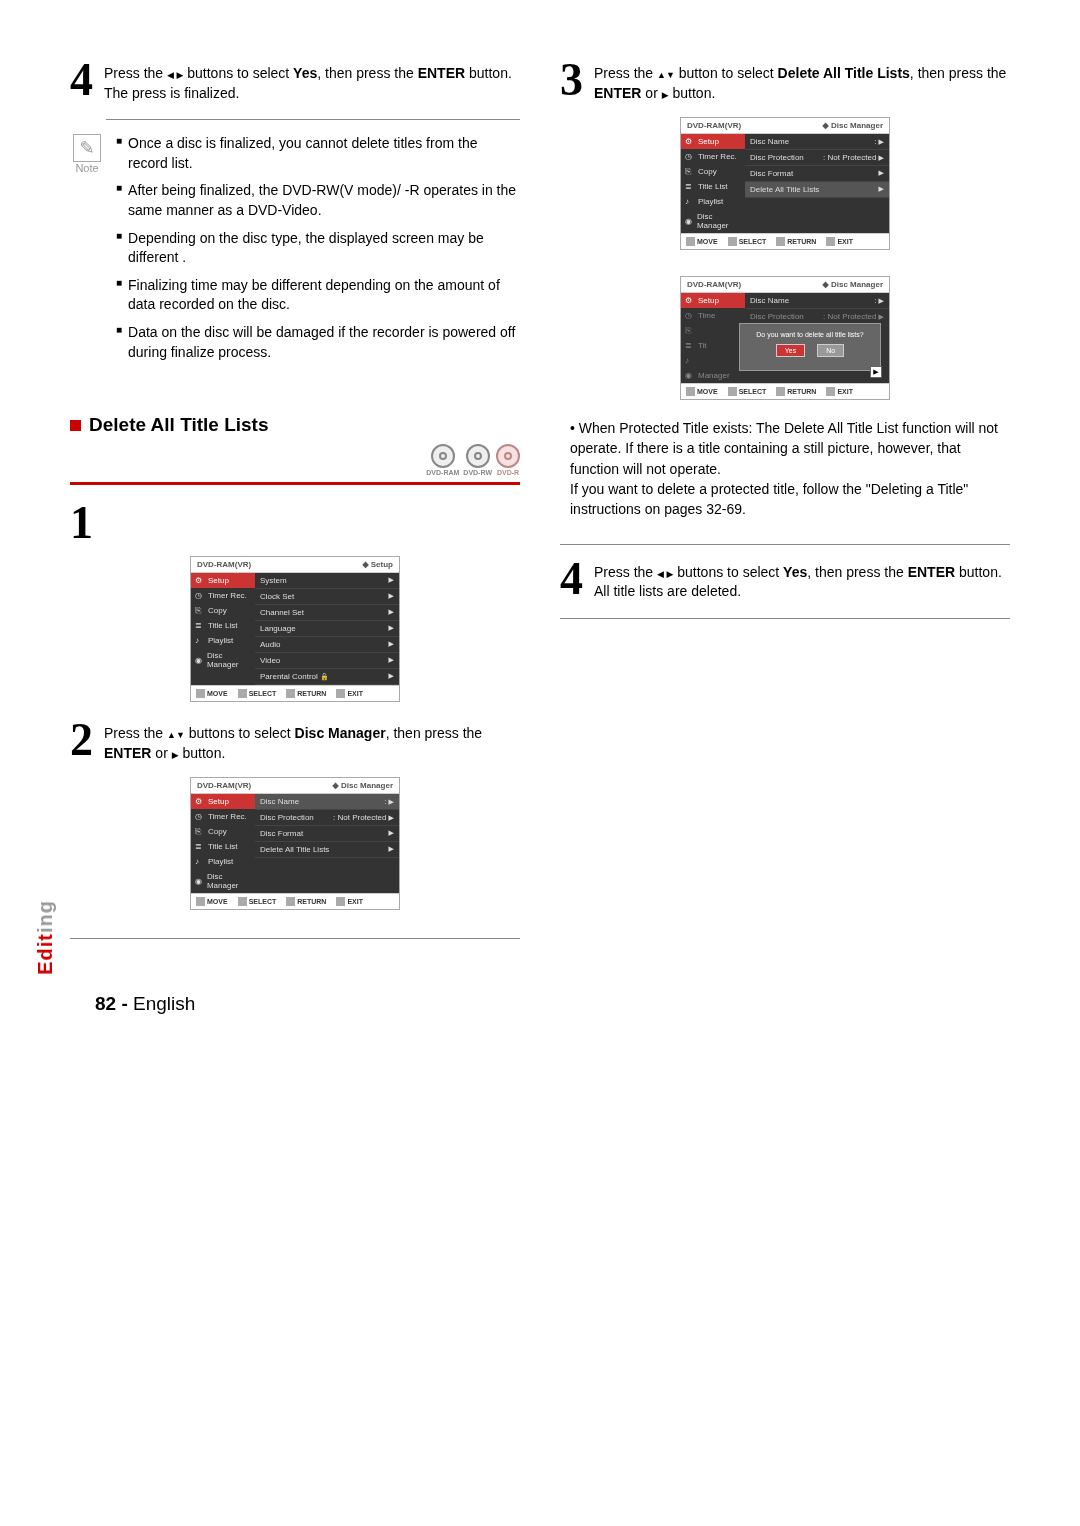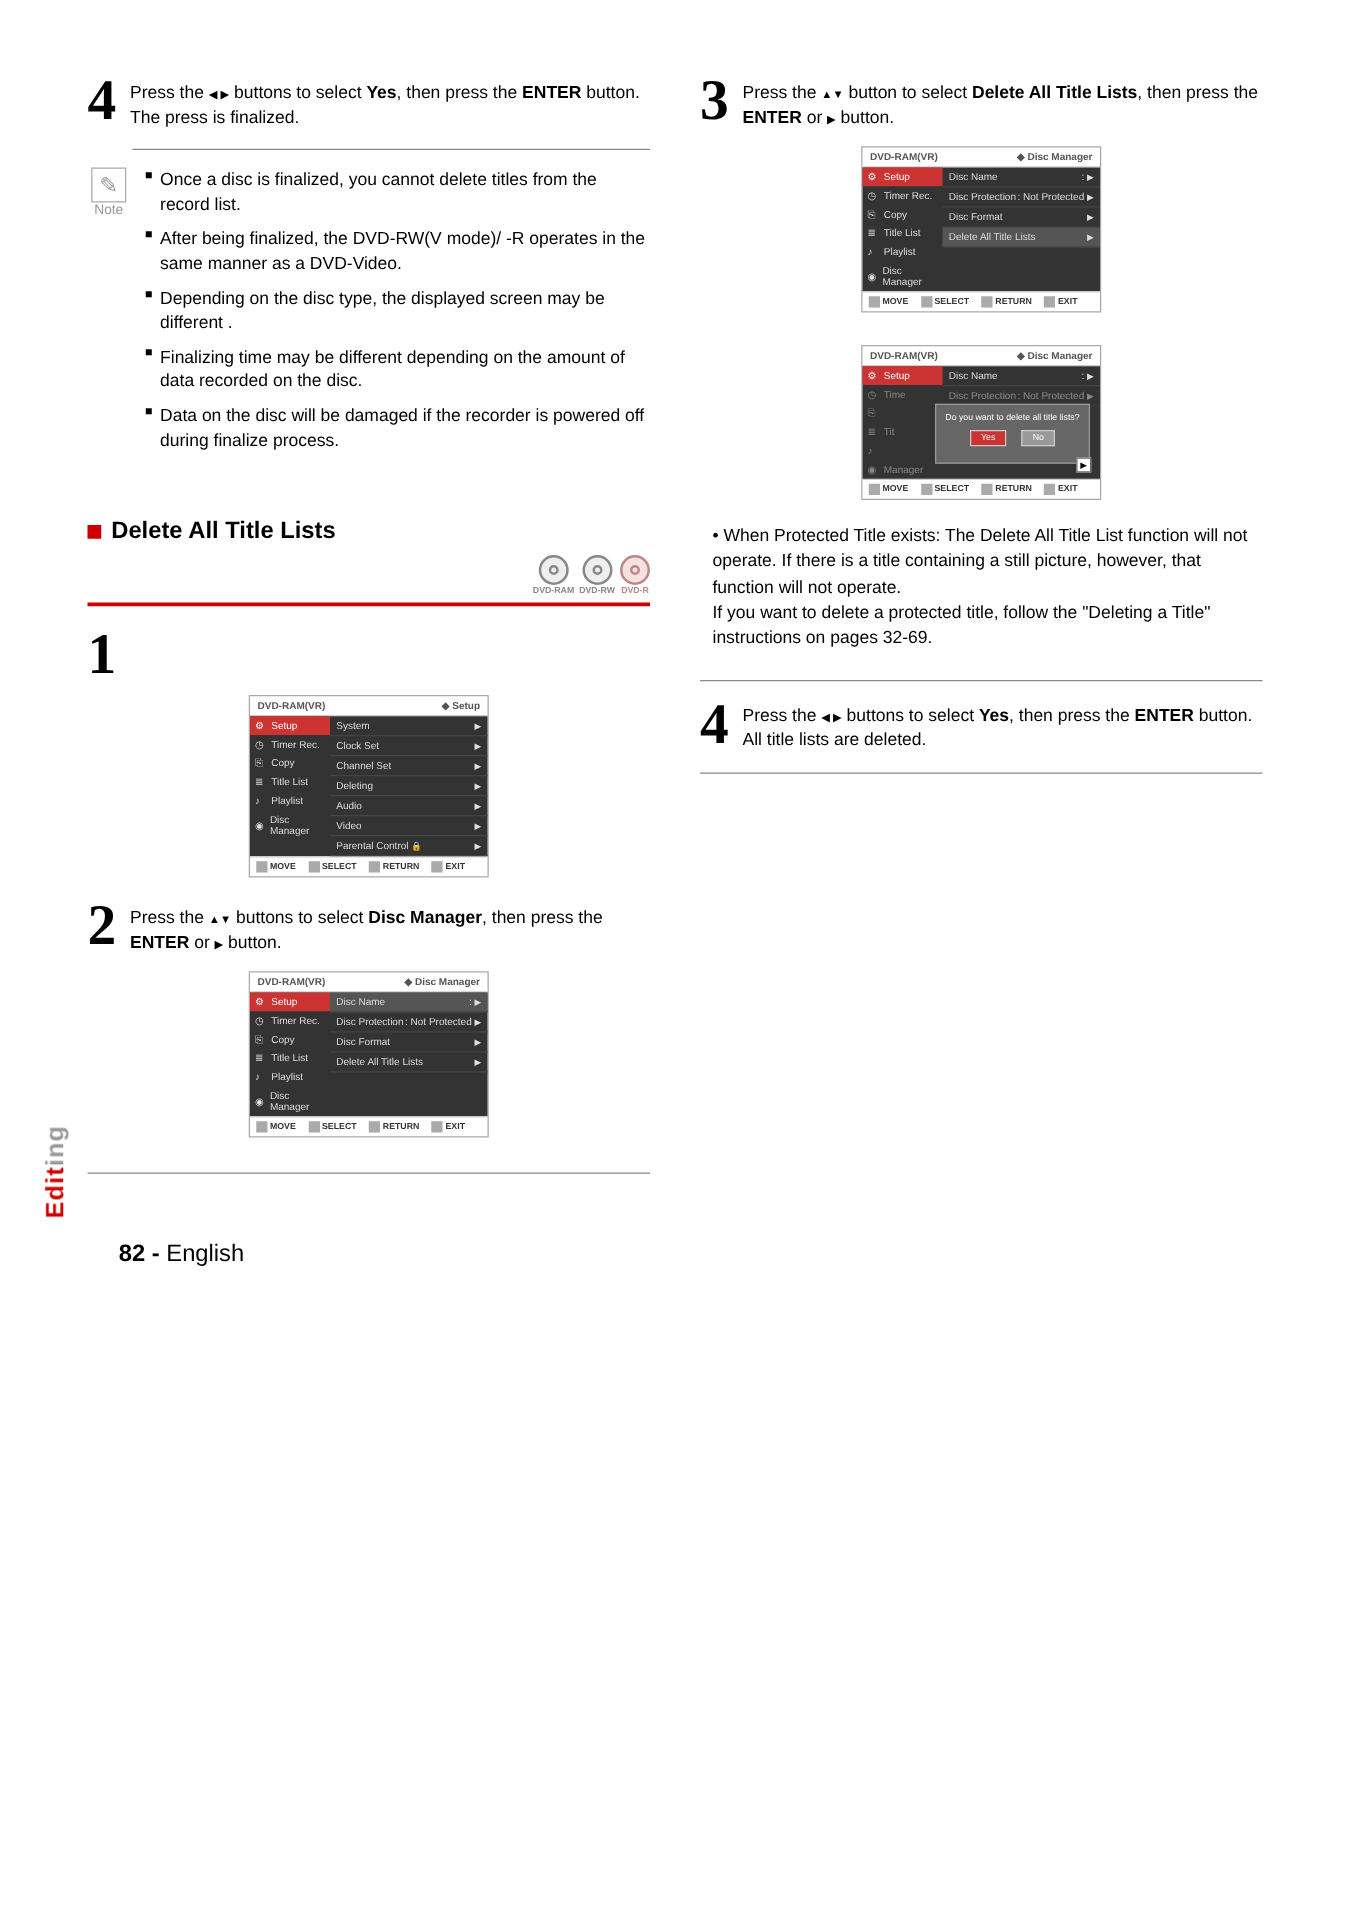--- a/index.html
+++ b/index.html
@@ -23,29 +23,29 @@
   .red-sq { width:11px; height:11px; background:#c00; }
   .section-title { font-size:19px; font-weight:bold; }
   .disc-icons { display:flex; gap:4px; justify-content:flex-end; margin-bottom:6px; }
   .disc-icon { display:flex; flex-direction:column; align-items:center; }
   .disc-circle { width:24px; height:24px; border-radius:50%; border:2px solid; display:flex; align-items:center; justify-content:center; }
   .disc-circle.gray { border-color:#888; color:#888; background:#eee; }
   .disc-circle.pink { border-color:#b88; color:#b88; background:#f7e0e0; }
   .disc-inner { width:8px; height:8px; border-radius:50%; border:2px solid currentColor; }
   .disc-lbl { font-size:7px; font-weight:bold; margin-top:1px; }
   .red-rule { height:3px; background:linear-gradient(#c00,#c00); margin-bottom:18px; }
-  .osd { width:192px; margin:8px auto 18px auto; border:1px solid #aaa; font-size:8px; }
+  .osd { width:210px; margin:8px auto 18px auto; border:1px solid #aaa; font-size:8px; }
   .osd-hdr { display:flex; justify-content:space-between; padding:3px 6px; color:#555; font-weight:bold; border-bottom:1px solid #ccc; }
   .osd-body { display:flex; background:#333; }
   .osd-side { width:64px; }
   .osd-side .srow { display:flex; align-items:center; gap:3px; padding:3px 4px; color:#ddd; }
   .osd-side .srow.sel { background:#c33; color:#fff; }
   .osd-side .sicon { width:10px; height:9px; }
   .osd-main { flex:1; }
-  .osd-main .mrow { display:flex; justify-content:space-between; align-items:flex-end; padding:3px 5px; color:#ddd; border-bottom:1px solid #444; }
+  .osd-main .mrow { display:flex; justify-content:space-between; align-items:flex-start; padding:3px 5px; color:#ddd; border-bottom:1px solid #444; }
   .osd-main .mrow.hl { background:#555; }
   .arrow-r { font-size:7px; }
   .osd-ftr { display:flex; gap:10px; padding:3px 5px; color:#333; font-weight:bold; font-size:7px; border-top:1px solid #ccc; }
   .osd-ftr span { display:flex; align-items:center; gap:2px; }
   .fmark { display:inline-block; width:9px; height:9px; background:#aaa; }
   .tri { font-size:9px; }
   .bullet-text { margin-left:10px; line-height:1.45; margin-bottom:14px; }
   .dialog { position:relative; }
   .dlg-box { position:absolute; background:#666; color:#fff; font-size:7px; border:1px solid #999; left:58px; top:30px; right:8px; padding:0; }
   .dlg-inner { padding:7px 6px; }
@@ -179,21 +179,21 @@
             </div>
           <div class="mrow">
               <span>Clock Set</span>
               <span class="arrow-r">▶</span>
             </div>
           <div class="mrow">
               <span>Channel Set</span>
               <span class="arrow-r">▶</span>
             </div>
           <div class="mrow">
-              <span>Deleting</span>
+              <span>Language</span>
               <span class="arrow-r">▶</span>
             </div>
           <div class="mrow">
               <span>Audio</span>
               <span class="arrow-r">▶</span>
             </div>
           <div class="mrow">
               <span>Video</span>
               <span class="arrow-r">▶</span>
             </div>

